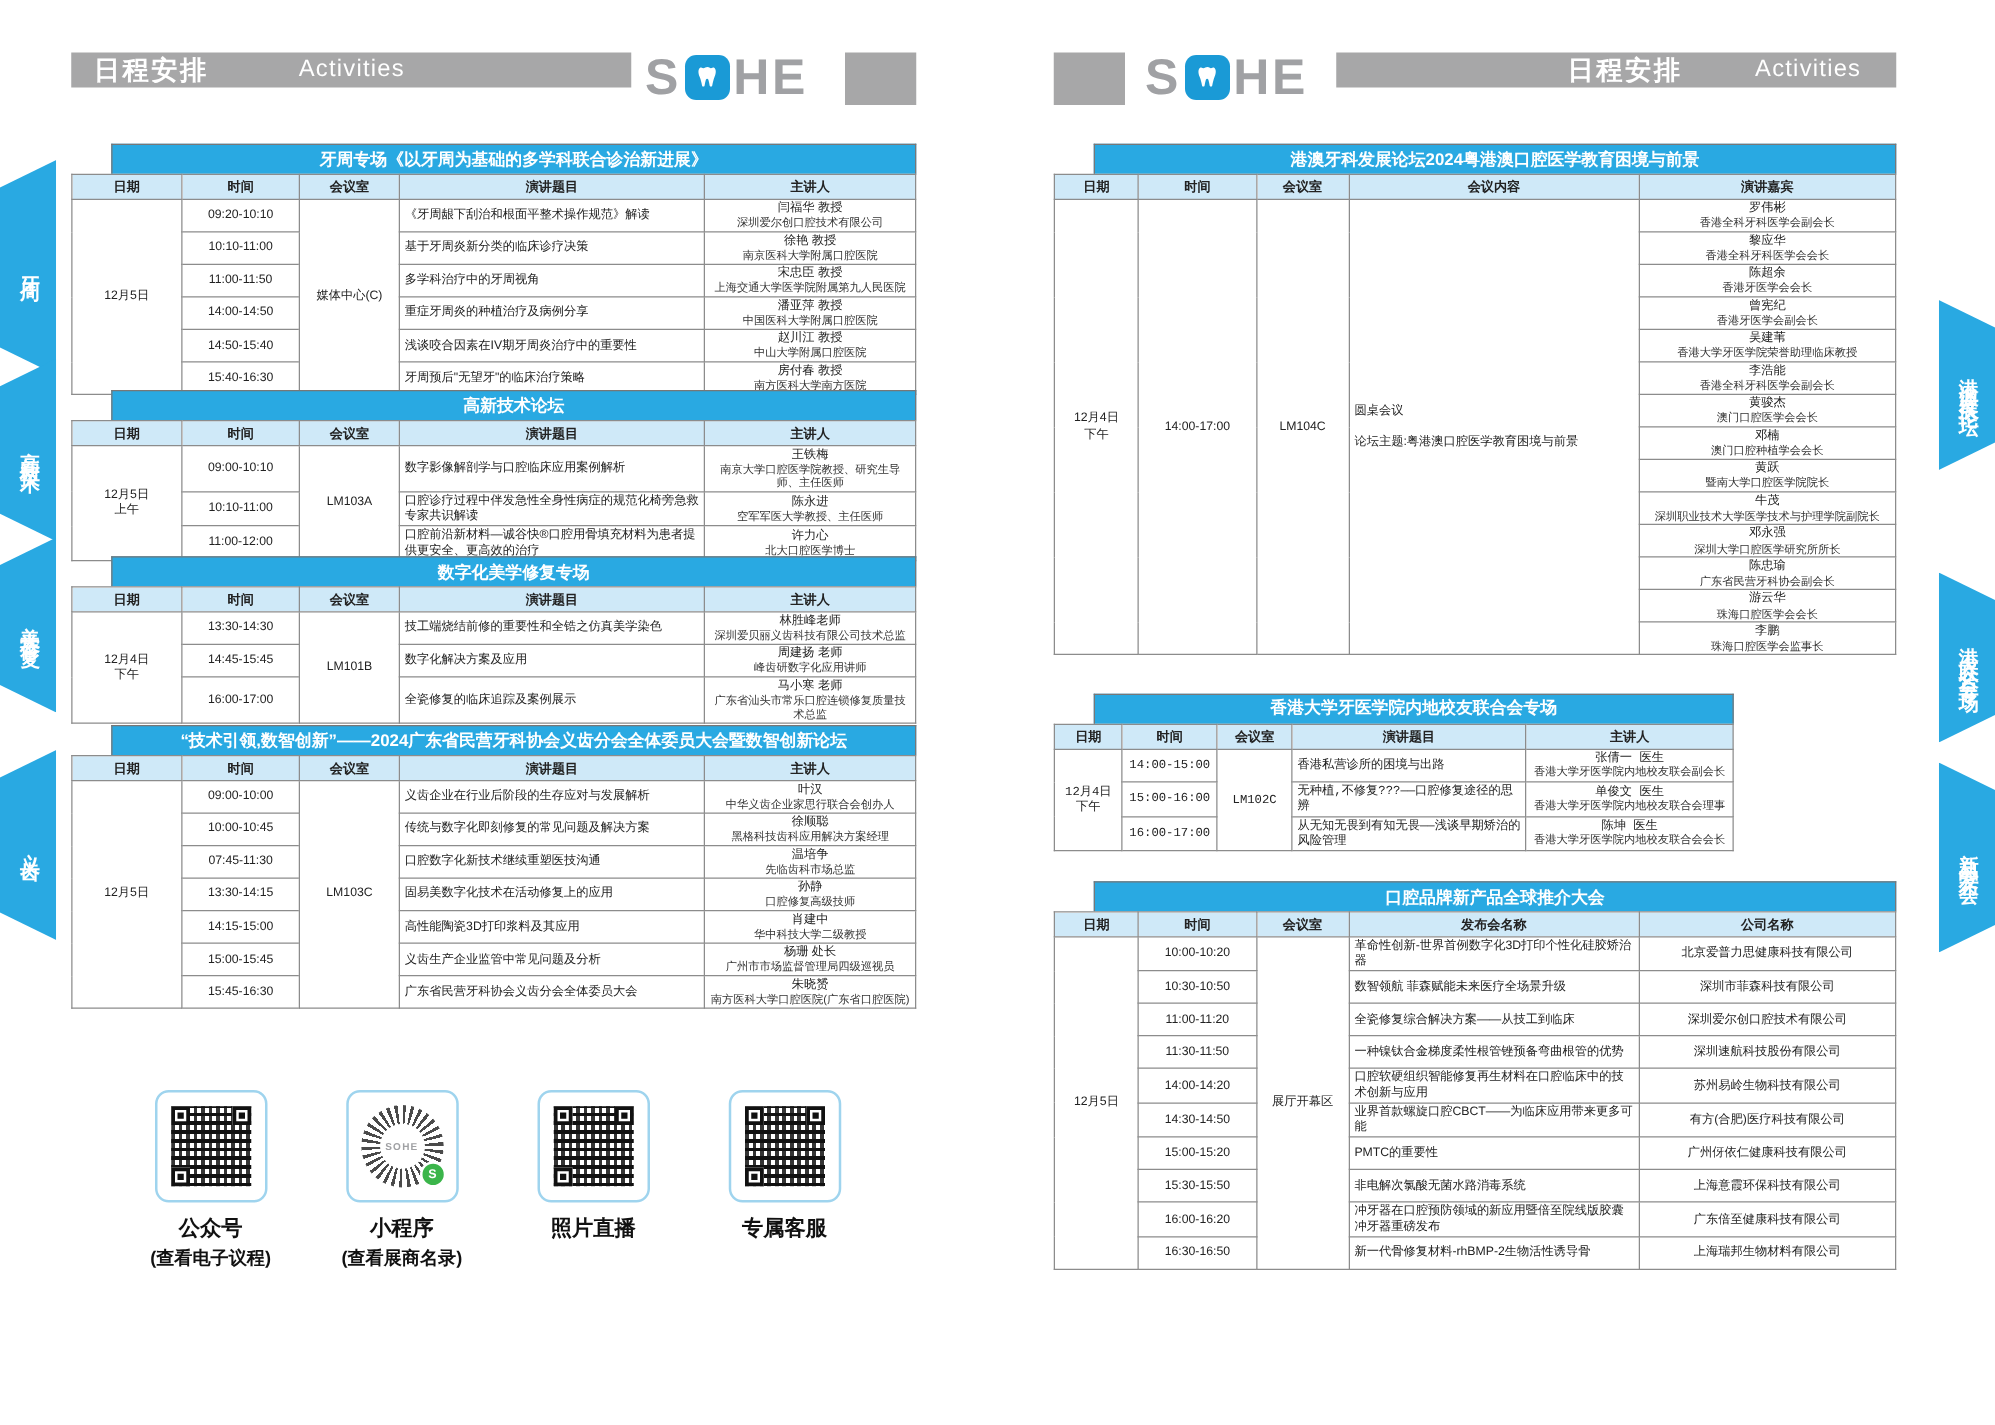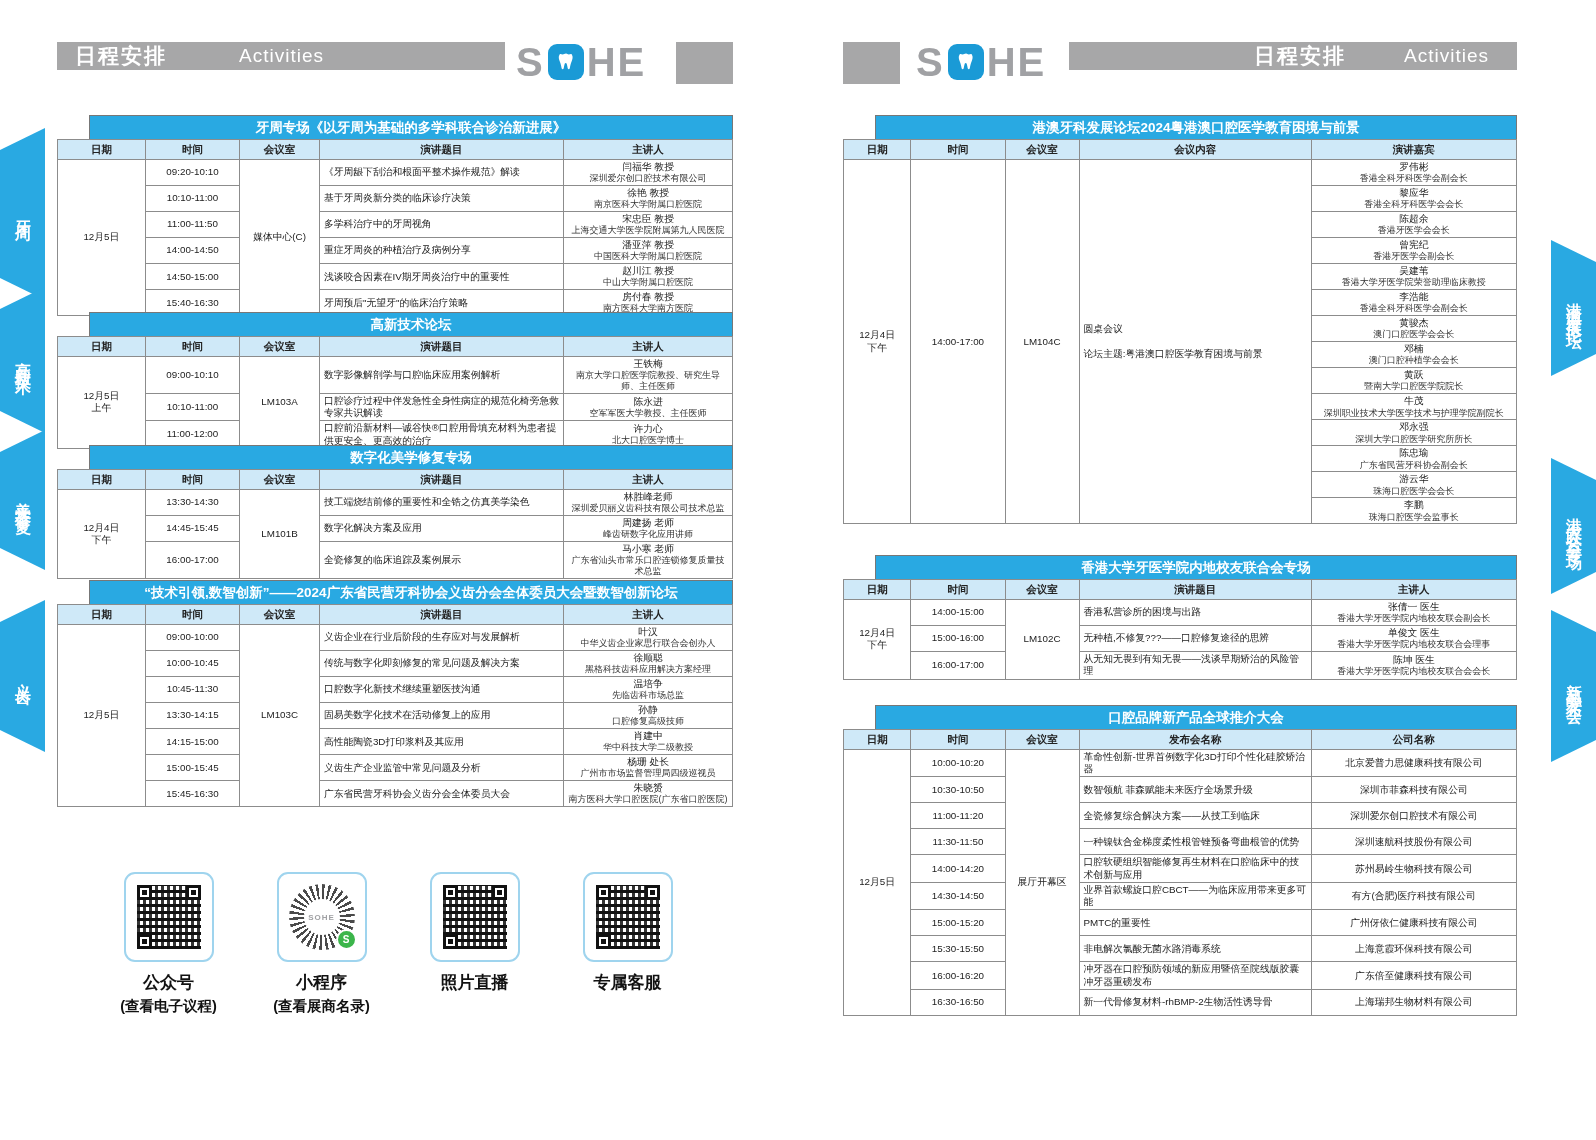--- a/index.html
+++ b/index.html
@@ -168,21 +168,21 @@
         </tr>
         <tr>
           <td class="c">14:00-14:50</td>
           <td class="left">重症牙周炎的种植治疗及病例分享</td>
           <td class="c">
             <div class="spk-name">潘亚萍 教授</div>
             <div class="spk-aff">中国医科大学附属口腔医院</div>
           </td>
         </tr>
         <tr>
-          <td class="c">14:50-15:00</td>
+          <td class="c">14:50-15:40</td>
           <td class="left">浅谈咬合因素在IV期牙周炎治疗中的重要性</td>
           <td class="c">
             <div class="spk-name">赵川江 教授</div>
             <div class="spk-aff">中山大学附属口腔医院</div>
           </td>
         </tr>
         <tr>
           <td class="c">15:40-16:30</td>
           <td class="left">牙周预后"无望牙"的临床治疗策略</td>
           <td class="c">
@@ -325,21 +325,21 @@
         </tr>
         <tr>
           <td class="c">10:00-10:45</td>
           <td class="left">传统与数字化即刻修复的常见问题及解决方案</td>
           <td class="c">
             <div class="spk-name">徐顺聪</div>
             <div class="spk-aff">黑格科技齿科应用解决方案经理</div>
           </td>
         </tr>
         <tr>
-          <td class="c">10:45-11:30</td>
+          <td class="c">07:45-11:30</td>
           <td class="left">口腔数字化新技术继续重塑医技沟通</td>
           <td class="c">
             <div class="spk-name">温培争</div>
             <div class="spk-aff">先临齿科市场总监</div>
           </td>
         </tr>
         <tr>
           <td class="c">13:30-14:15</td>
           <td class="left">固易美数字化技术在活动修复上的应用</td>
           <td class="c">
@@ -481,21 +481,21 @@
         </tr>
         <tr>
           <td class="c">
             <div class="spk-name">李鹏</div>
             <div class="spk-aff">珠海口腔医学会监事长</div>
           </td>
         </tr>
       </tbody>
     </table>
   </div>
-<div class="sched" style="left: 843px; top: 555px; width: 674px; --rh: 25px;">
+<div class="sched" style="left: 843px; top: 555px; width: 544px; font-family: Liberation Mono, monospace; --rh: 25px;">
     <div class="tbl-title">香港大学牙医学院内地校友联合会专场</div>
     <table class="tbl">
       <colgroup>
         <col style="width: 10%;">
         <col style="width: 14%;">
         <col style="width: 11%;">
         <col style="width: 34.5%;">
         <col style="width: 30.5%;">
       </colgroup>
       <thead>

